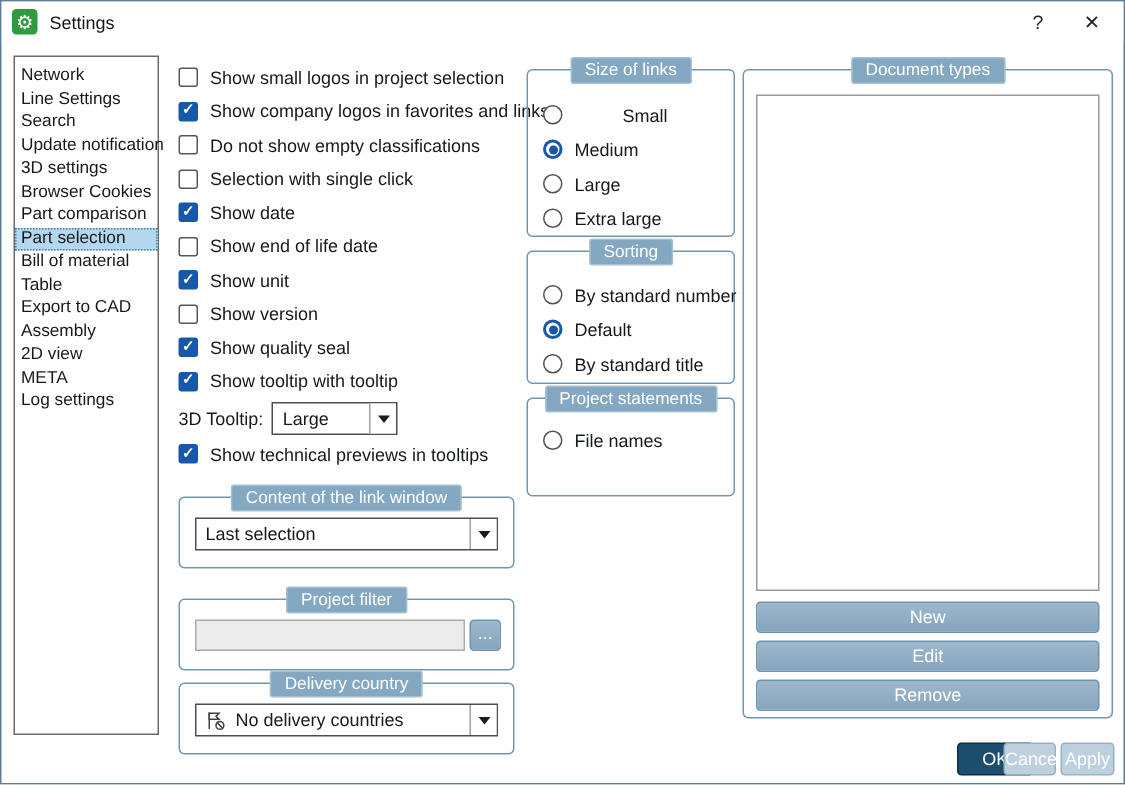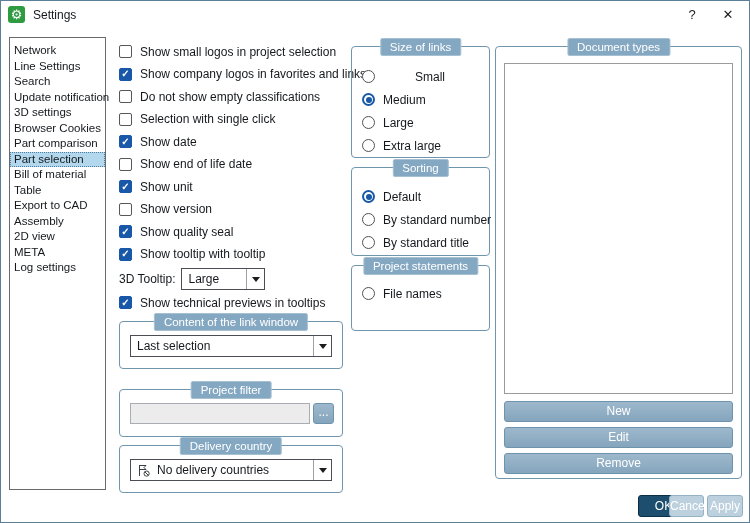--- a/index.html
+++ b/index.html
@@ -40,21 +40,21 @@
   .combo .arrowbox { position:absolute; right:0; top:0; bottom:0; width:18px;
     border-left:1px solid #a0a0a0; display:flex; align-items:center; justify-content:center; background:#fff; }
   .tri { width:0; height:0; border-left:4px solid transparent; border-right:4px solid transparent;
     border-top:5px solid #1c1c1c; }
   .combo-3d { width:84px; }
 
   .groupbox { position:relative; border:1px solid #7096ae; border-radius:4px; }
   .grouplabel { position:absolute; top:-9px; left:50%; transform:translateX(-50%);
     background:#85a8c2; color:#fff; font-size:11.5px; line-height:14px; padding:1px 9px;
     border:1px solid #a5c0d3; border-radius:2px; white-space:nowrap; z-index:2; }
-  .g-link { height:48px; margin-top:12px;padding-left:16px; }
+  .g-link { height:48px; margin-top:22px;padding-left:16px; }
   .g-filter { height:48px; margin-top:20px; }
   .g-delivery { height:48px; margin-top:8px; }
   .g-inner-combo { position:absolute; left:10px; right:10px; top:13px; }
   .filter-input { position:absolute; left:10px; top:13px; width:180px; height:21px;
     border:1px solid #a9adb1; background:#ececec; }
   .browse-btn { position:absolute; right:8px; top:13px; width:21px; height:21px;
     background:linear-gradient(#9db8cc,#85a5bd); border:1px solid #6d93ad; border-radius:3px;
     color:#fff; text-align:center; line-height:17px; font-size:12px; }
   .flag-ic { margin-right:7px; flex:none; display:flex; }
 
@@ -229,26 +229,26 @@
       </div>
       <div class="rrow">
         <span class="rb"></span>
         <span>Extra large</span>
       </div>
     </div>
 
     <div class="groupbox g-sort">
       <span class="grouplabel">Sorting</span>
       <div class="rrow">
+        <span class="rb"></span>
+        <span>By standard number</span>
+      </div>
+      <div class="rrow">
         <span class="rb on"></span>
         <span>Default</span>
-      </div>
-      <div class="rrow">
-        <span class="rb"></span>
-        <span>By standard number</span>
       </div>
       <div class="rrow">
         <span class="rb"></span>
         <span>By standard title</span>
       </div>
     </div>
 
     <div class="groupbox g-proj">
       <span class="grouplabel">Project statements</span>
       <div class="rrow">

